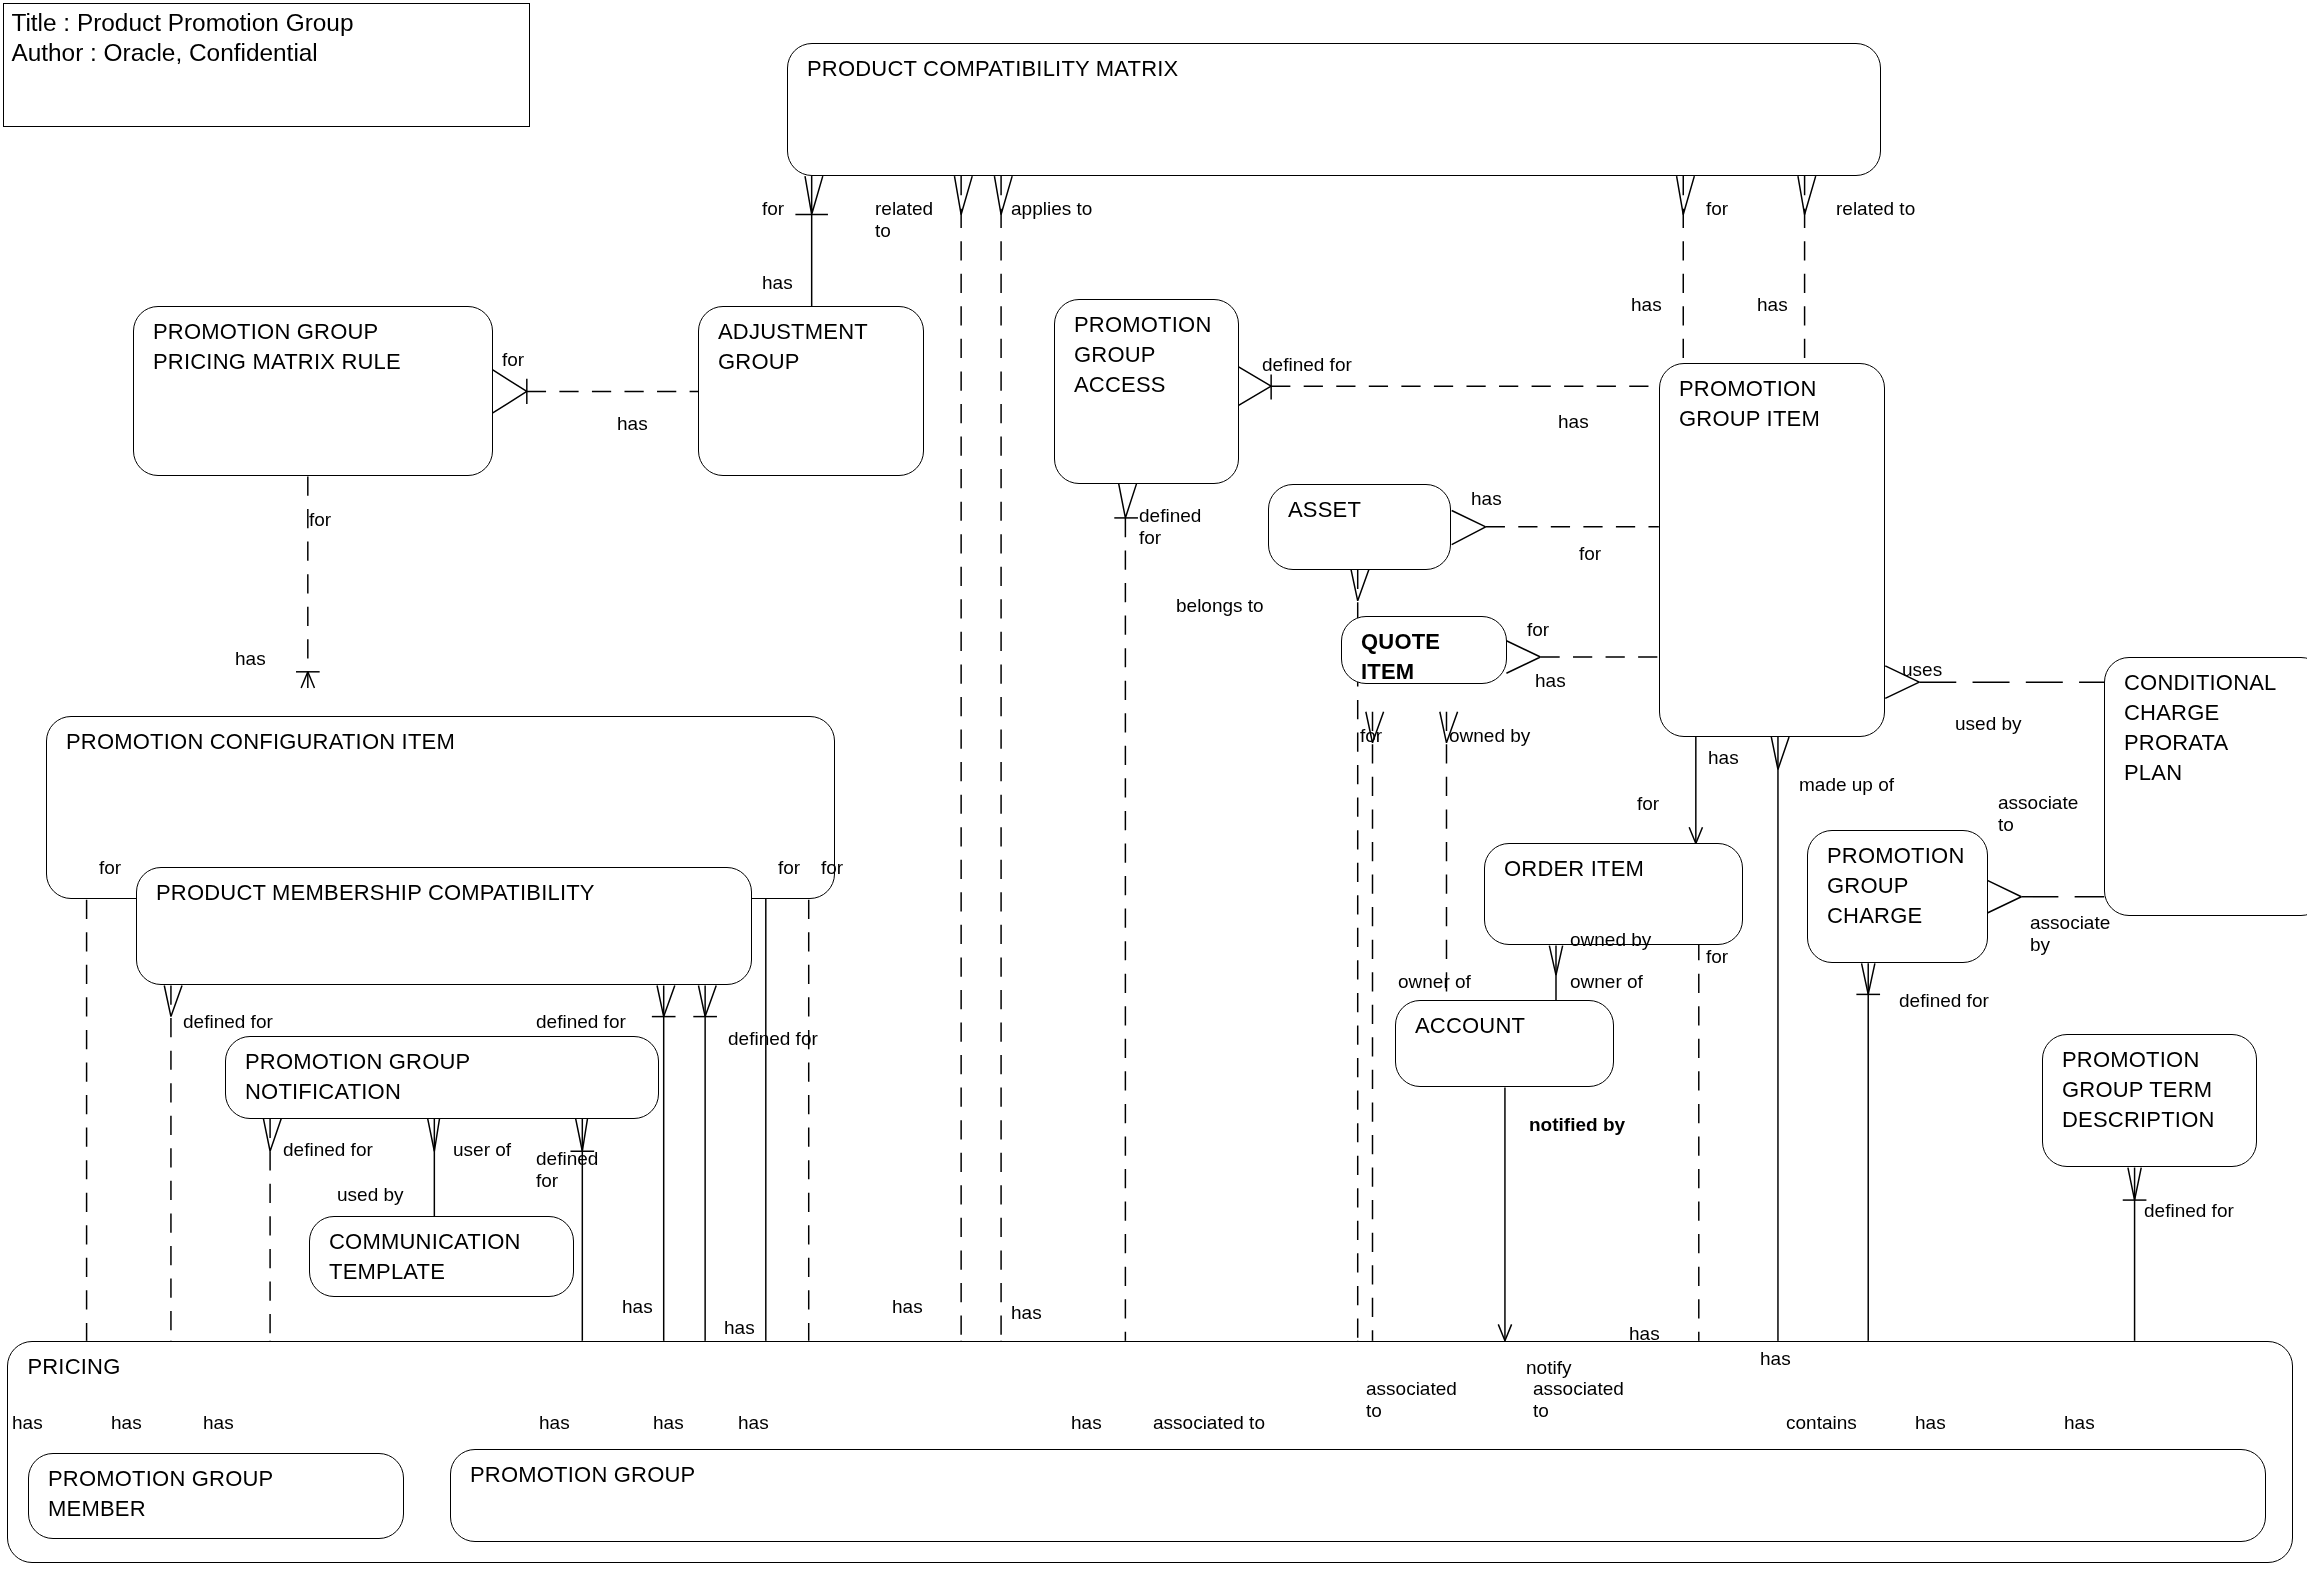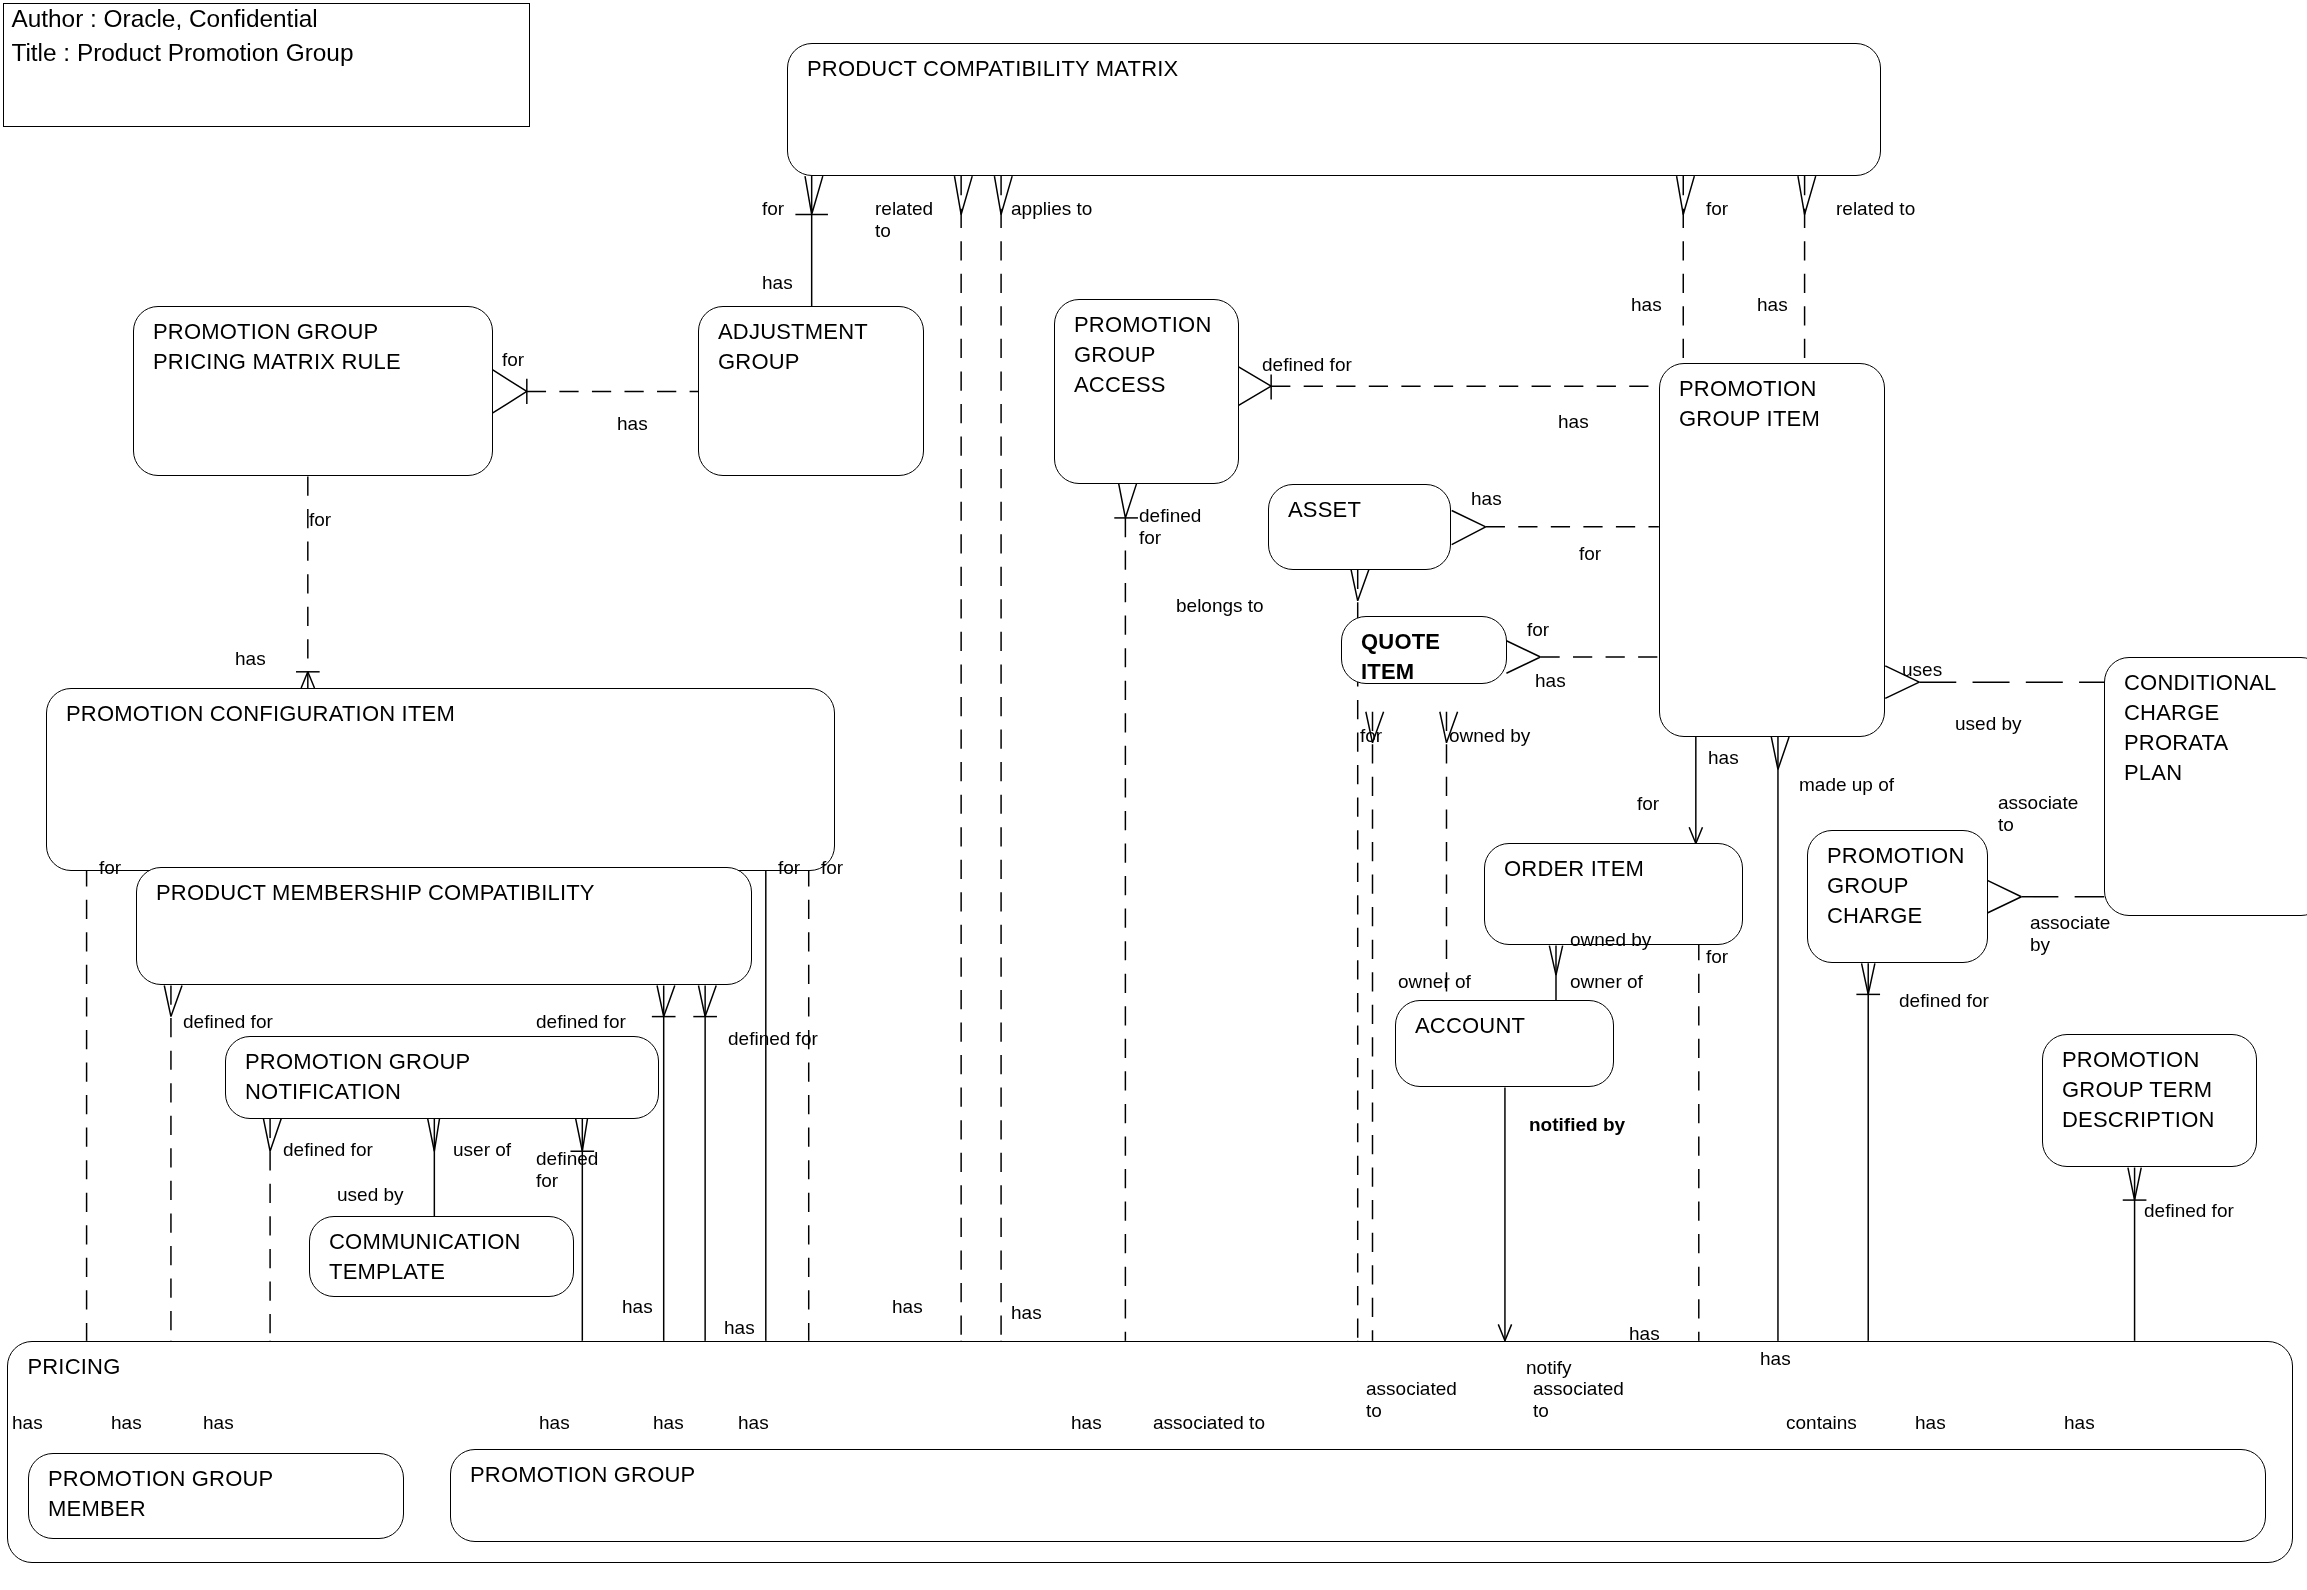--- a/index.html
+++ b/index.html
@@ -132,22 +132,22 @@
       <path d="M1855 1812 L1855 1958" stroke-dasharray="26 18"></path>
       <path d="M2296 1812 L2296 1958" stroke-dasharray="26 18"></path>
       <path d="M2403 1812 L2403 1958"></path>
       <path d="M2525 1812 L2525 1958"></path>
       <path d="M2885 1812 L2885 1958"></path>
       <path d="M787 1812 L787 1958"></path>
     </g>
   </svg>
 
   <div class="titlebox" style="left:3px;top:3px;width:527px;height:124px;">
+    <div class="tline">Title : Product Promotion Group</div>
     <div class="tline" style="padding-top:0;">Author : Oracle, Confidential</div>
-    <div class="tline">Title : Product Promotion Group</div>
   </div>
 
   <div id="entity-layer">
       <div class="entity" style="left: 787px; top: 43px; width: 1094px; height: 133px;">
         <div class="ename">PRODUCT COMPATIBILITY MATRIX</div>
       </div>
       <div class="entity" style="left: 133px; top: 306px; width: 360px; height: 170px;">
         <div class="ename">PROMOTION GROUP
 PRICING MATRIX RULE</div>
       </div>
@@ -170,21 +170,21 @@
       <div class="entity" style="left: 1341px; top: 616px; width: 166px; height: 68px; font-weight: bold;">
         <div class="ename">QUOTE
 ITEM</div>
       </div>
       <div class="entity" style="left: 2104px; top: 657px; width: 222px; height: 259px;">
         <div class="ename">CONDITIONAL
 CHARGE
 PRORATA
 PLAN</div>
       </div>
-      <div class="entity" style="left: 46px; top: 688px; width: 789px; height: 183px;">
+      <div class="entity" style="left: 46px; top: 716px; width: 789px; height: 183px;">
         <div class="ename">PROMOTION CONFIGURATION ITEM</div>
       </div>
       <div class="entity" style="left: 1484px; top: 843px; width: 259px; height: 102px;">
         <div class="ename">ORDER ITEM</div>
       </div>
       <div class="entity" style="left: 1807px; top: 830px; width: 181px; height: 133px;">
         <div class="ename">PROMOTION
 GROUP
 CHARGE</div>
       </div>

